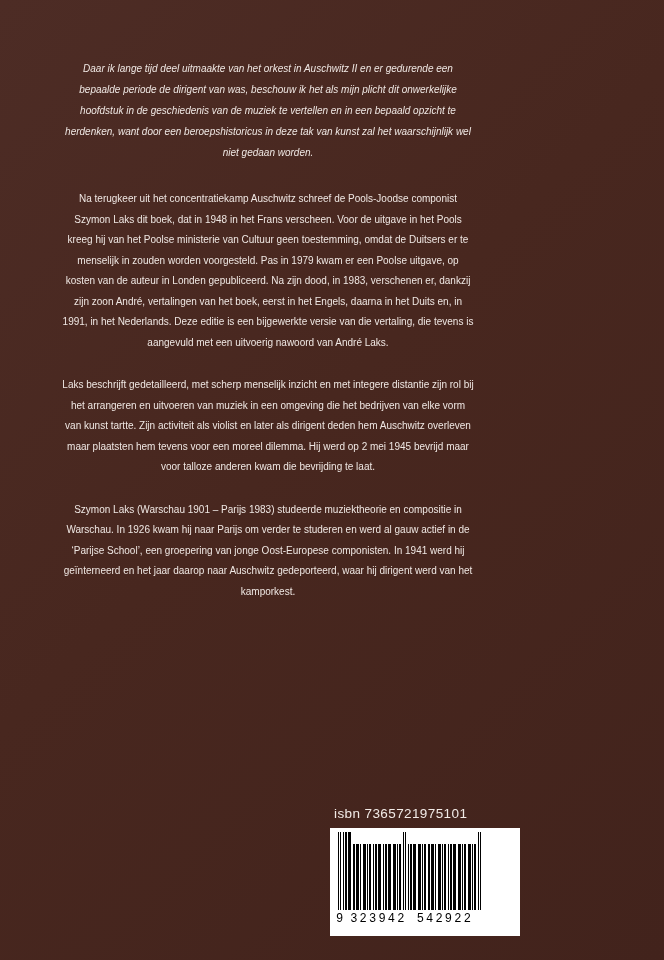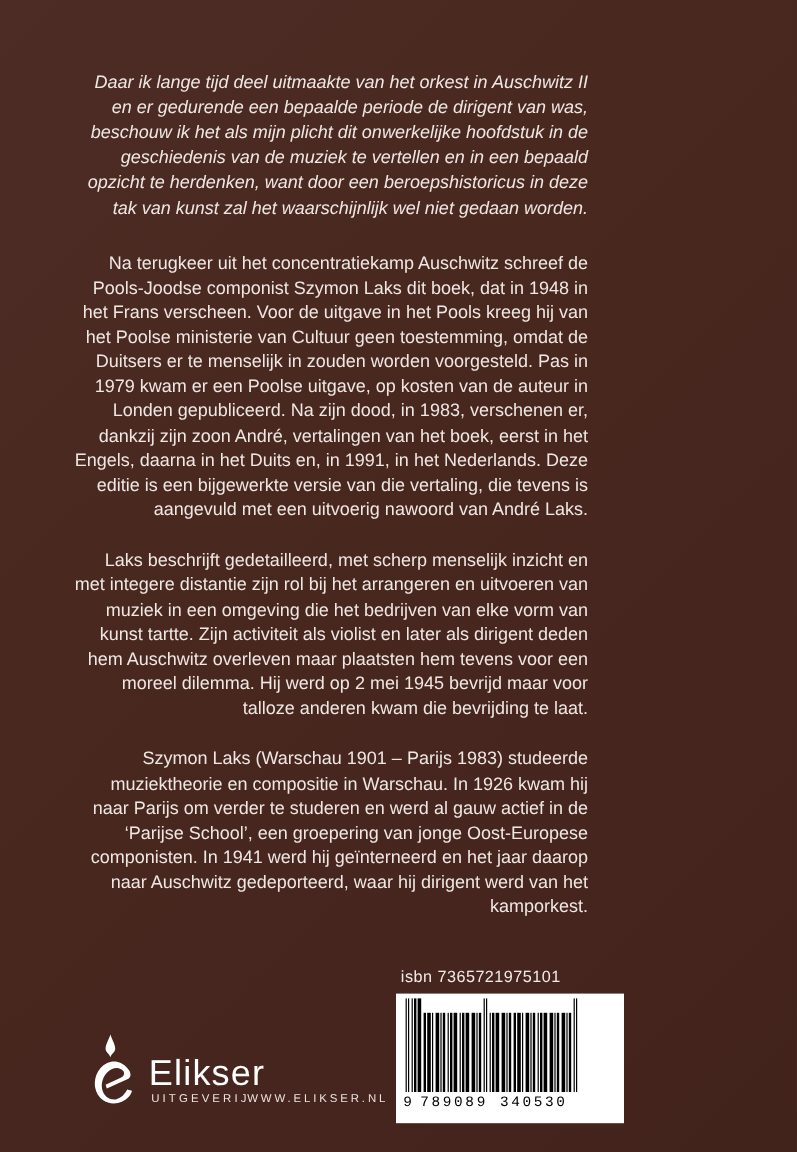--- a/index.html
+++ b/index.html
@@ -20,25 +20,25 @@
     background: linear-gradient(135deg, #4d2c25 0%, #48271f 45%, #42231c 100%);
   }
   .content {
     position: absolute;
     left: 62px;
     top: 58px;
     width: 428px;
     color: #f0e8e4;
   }
   p {
-    margin: 0 0 22px 0;
-    font-size: 15px;
+    margin: 0 16px 22px 0;
+    font-size: 10px;
     line-height: 20.5px;
     color: #efe7e3;
-    text-align: right;
+    text-align: center;
   }
   p.intro {
     font-style: italic;
     margin-bottom: 26px;
     line-height: 21px;
   }
   .isbn-text {
     position: absolute;
     left: 334px;
     top: 806px;
@@ -184,28 +184,19 @@
         <span style="width: 1px; height: 66px; margin-right: 1px;"></span>
         <span style="width: 2px; height: 66px; margin-right: 2px;"></span>
         <span style="width: 3px; height: 66px; margin-right: 1px;"></span>
         <span style="width: 1px; height: 66px; margin-right: 1px;"></span>
         <span style="width: 2px; height: 66px; margin-right: 2px;"></span>
         <span style="width: 1px; height: 78px; margin-right: 1px;"></span>
         <span style="width: 1px; height: 78px; margin-right: 0px;"></span>
       </div>
     <div class="barcode-digits">
       <span class="lead">9</span>
-      <span class="grp">789089</span>
-      <span class="grp">340530</span>
+      <span class="grp">323942</span>
+      <span class="grp">542922</span>
     </div>
   </div>
 
-  <div class="logo">
-    <svg class="logo-mark" viewBox="0 0 52 66">
-      <path d="M26 2 C24 8, 22 10, 22 14 C22 17, 25 18, 26 21 C27 18, 30 17, 30 14 C30 10, 28 8, 26 2 Z" fill="#ffffff"></path>
-      <path d="M40 30 C36 25, 29 23, 23 26 C15 30, 11 40, 14 49 C17 58, 27 62, 36 58 C40 56, 43 53, 44 49 L40 48 C38 52, 35 55, 31 56 C25 57, 20 53, 19 47 C18 41, 21 34, 27 31 C31 29, 35 30, 37 33 C38 35, 37 37, 35 38 L22 44 L23 47 L41 39 C44 37, 43 33, 40 30 Z" fill="#ffffff"></path>
-    </svg>
-    <div class="logo-name">Elikser</div>
-    <div class="logo-sub">UITGEVERIJ</div>
-    <div class="logo-url">WWW.ELIKSER.NL</div>
-  </div>
 
 </div>
 
 </body></html>

